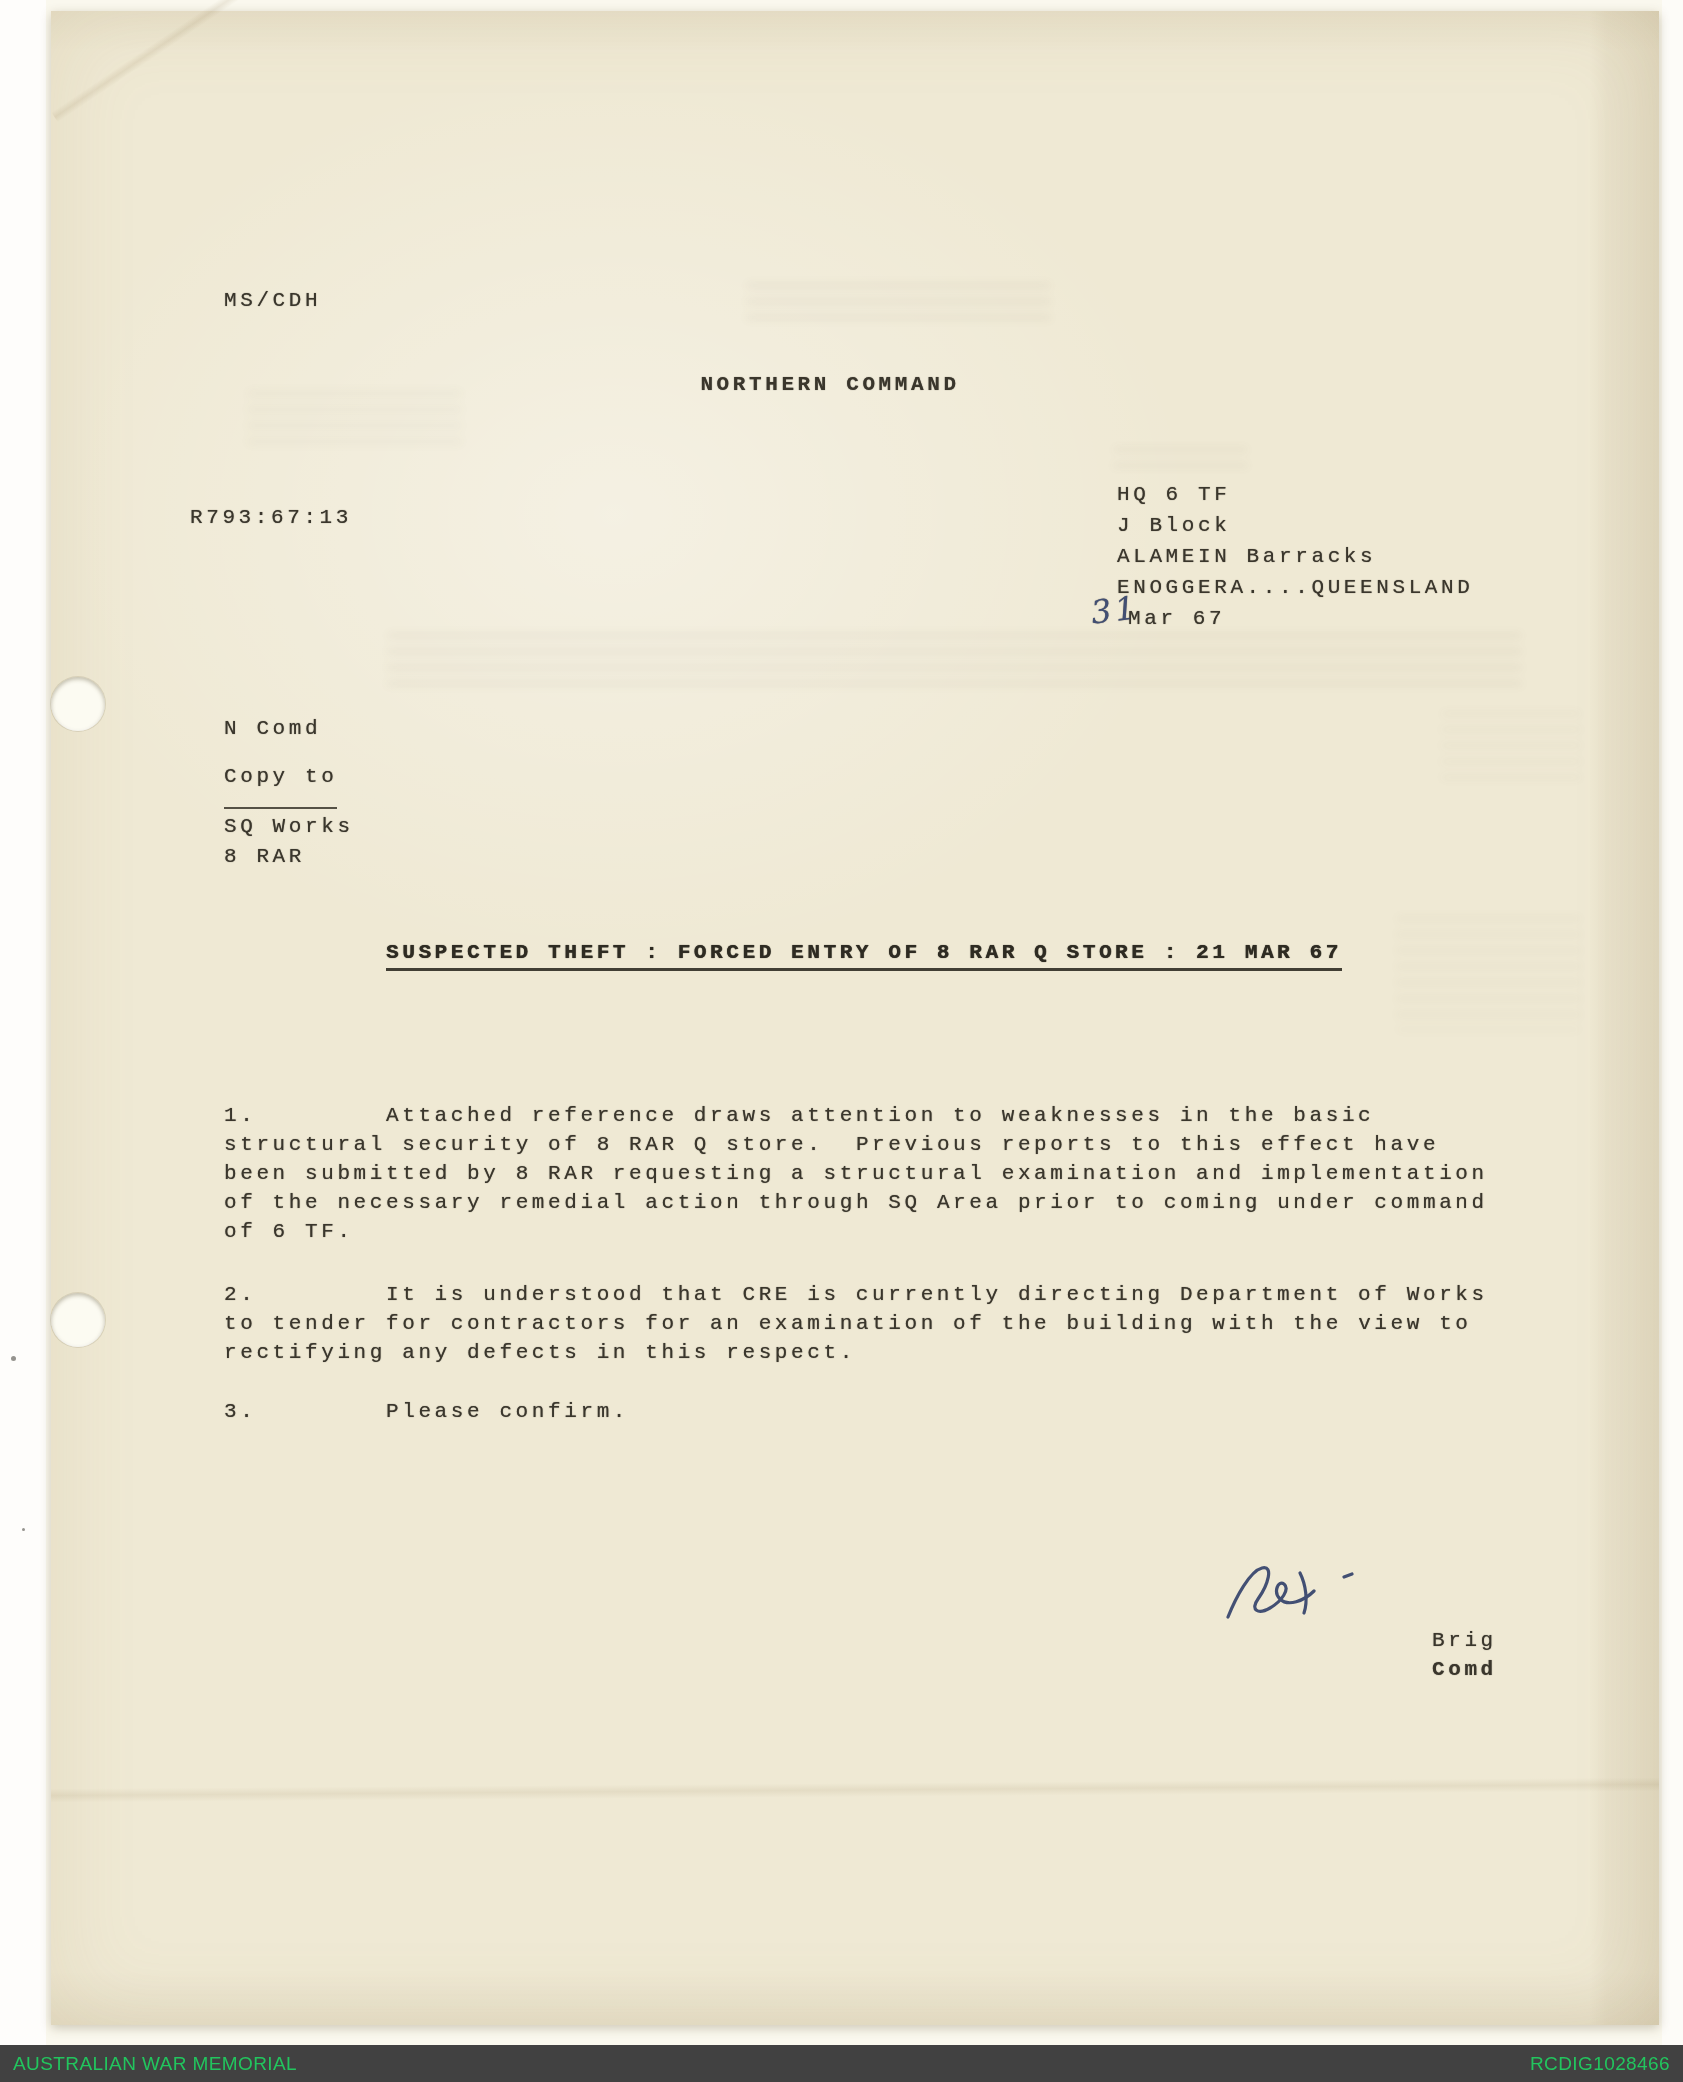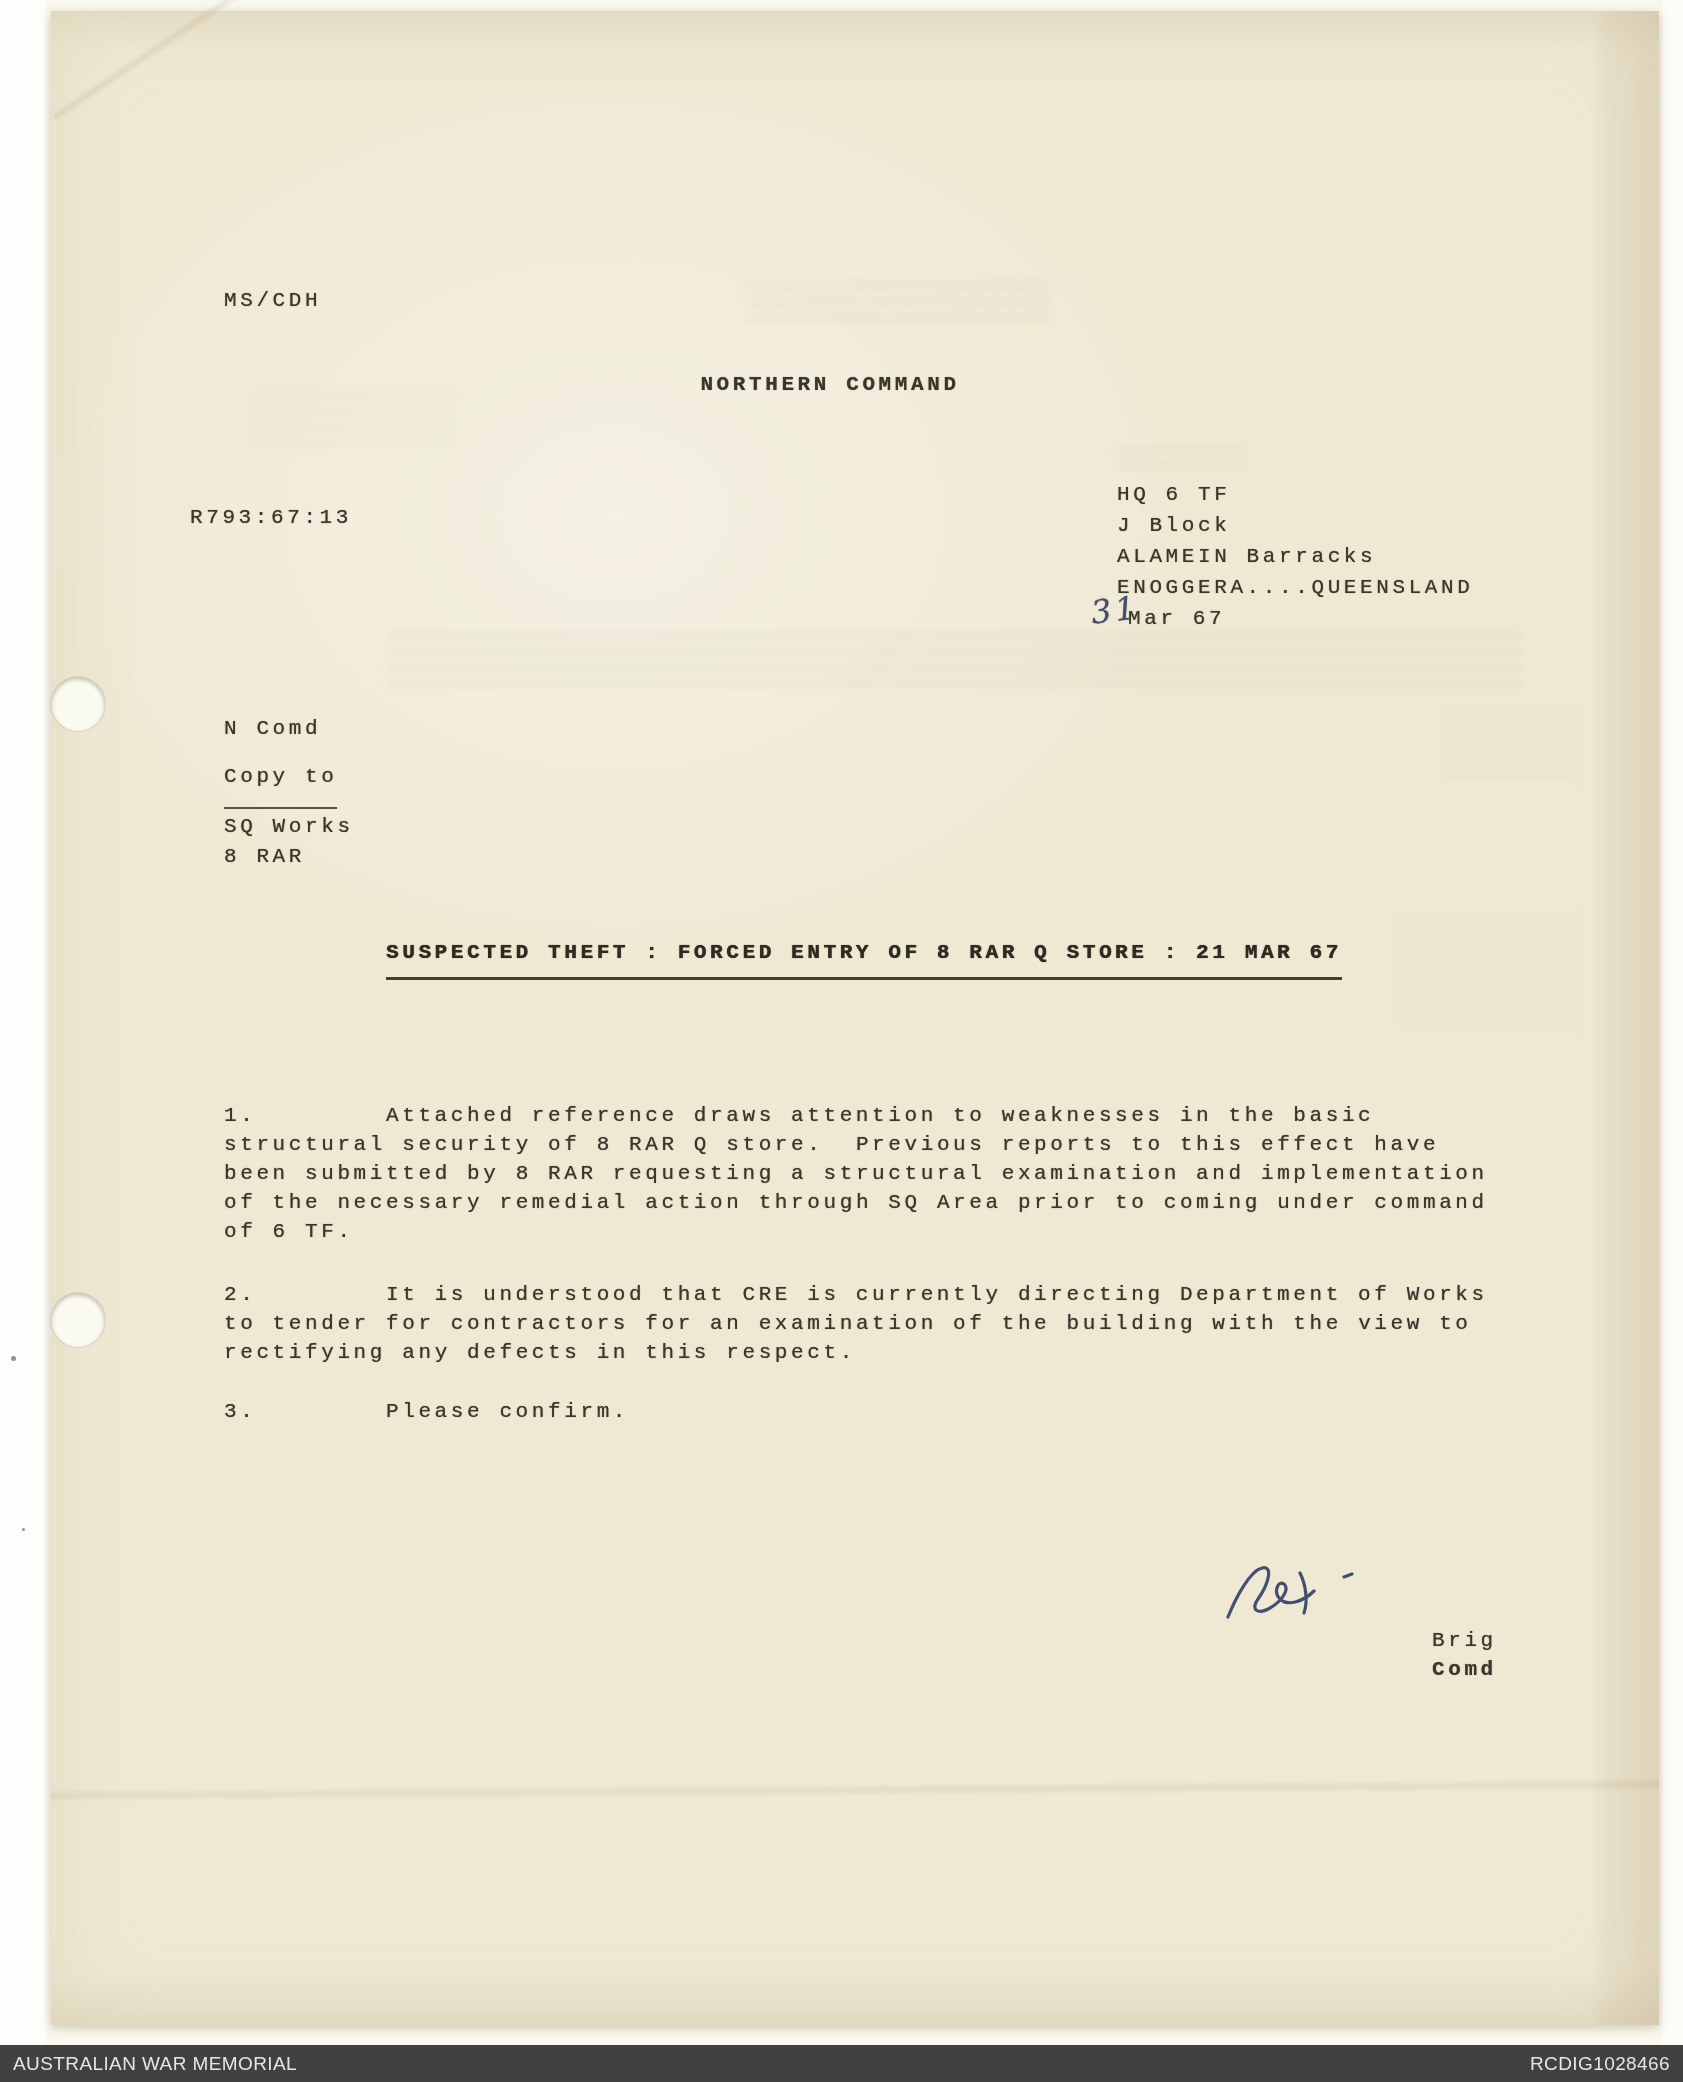--- a/index.html
+++ b/index.html
@@ -25,21 +25,21 @@
   
   .tw {
     font-family: "Liberation Mono", "DejaVu Sans Mono", monospace;
     font-size: 21px; letter-spacing: 3.6px; color: #3a362c; line-height: 29px;
     text-shadow: 0 0 1px rgba(58,54,44,0.75);
   }
   .abs { position: absolute; white-space: nowrap; }
 
   .subject {
     font-weight: bold; color: #2e2b22;
-    border-bottom: 3px solid rgba(46,43,34,0.9); padding-bottom: 10px;
+    border-bottom: 3px solid rgba(46,43,34,0.9); padding-bottom: 1px;
     text-shadow: 0 0 1px rgba(46,43,34,0.9), 0.5px 0 0 rgba(46,43,34,0.6);
     text-align: right;
   }
   .u-heavy { border-bottom: 2.5px solid rgba(58,54,44,0.85); padding-bottom: 16px; }
 
   .address { position: absolute; left: 1066px; top: 468px; }
   .address .line { line-height: 31px; white-space: nowrap; }
   .date-line { position: relative; line-height: 31px; white-space: nowrap; }
   .date-line .month { margin-left: 11px; }
 
@@ -82,21 +82,21 @@
     background: linear-gradient(180deg, rgba(0,0,0,0), rgba(130,105,60,0.12) 50%, rgba(0,0,0,0));
     transform: rotate(-34deg);
   }
   .speck { position: absolute; border-radius: 50%; background: rgba(62,60,52,0.55); }
   .speck-1 { left: 11px; top: 1356px; width: 5px; height: 5px; }
   .speck-2 { left: 22px; top: 1528px; width: 3px; height: 3px; }
 
   
   .footer {
     position: absolute; left: 0; top: 2045px; width: 1683px; height: 37px;
-    background: #414141; color: #e5e5e5;
+    background: #414141; color: #22c55e;
     font-family: "Liberation Sans", sans-serif; font-size: 19px; letter-spacing: 0.4px;
     display: flex; align-items: center; justify-content: space-between;
     padding: 0 13px;
   }
 </style>
 </head>
 <body>
 
 <div id="screen">
 

